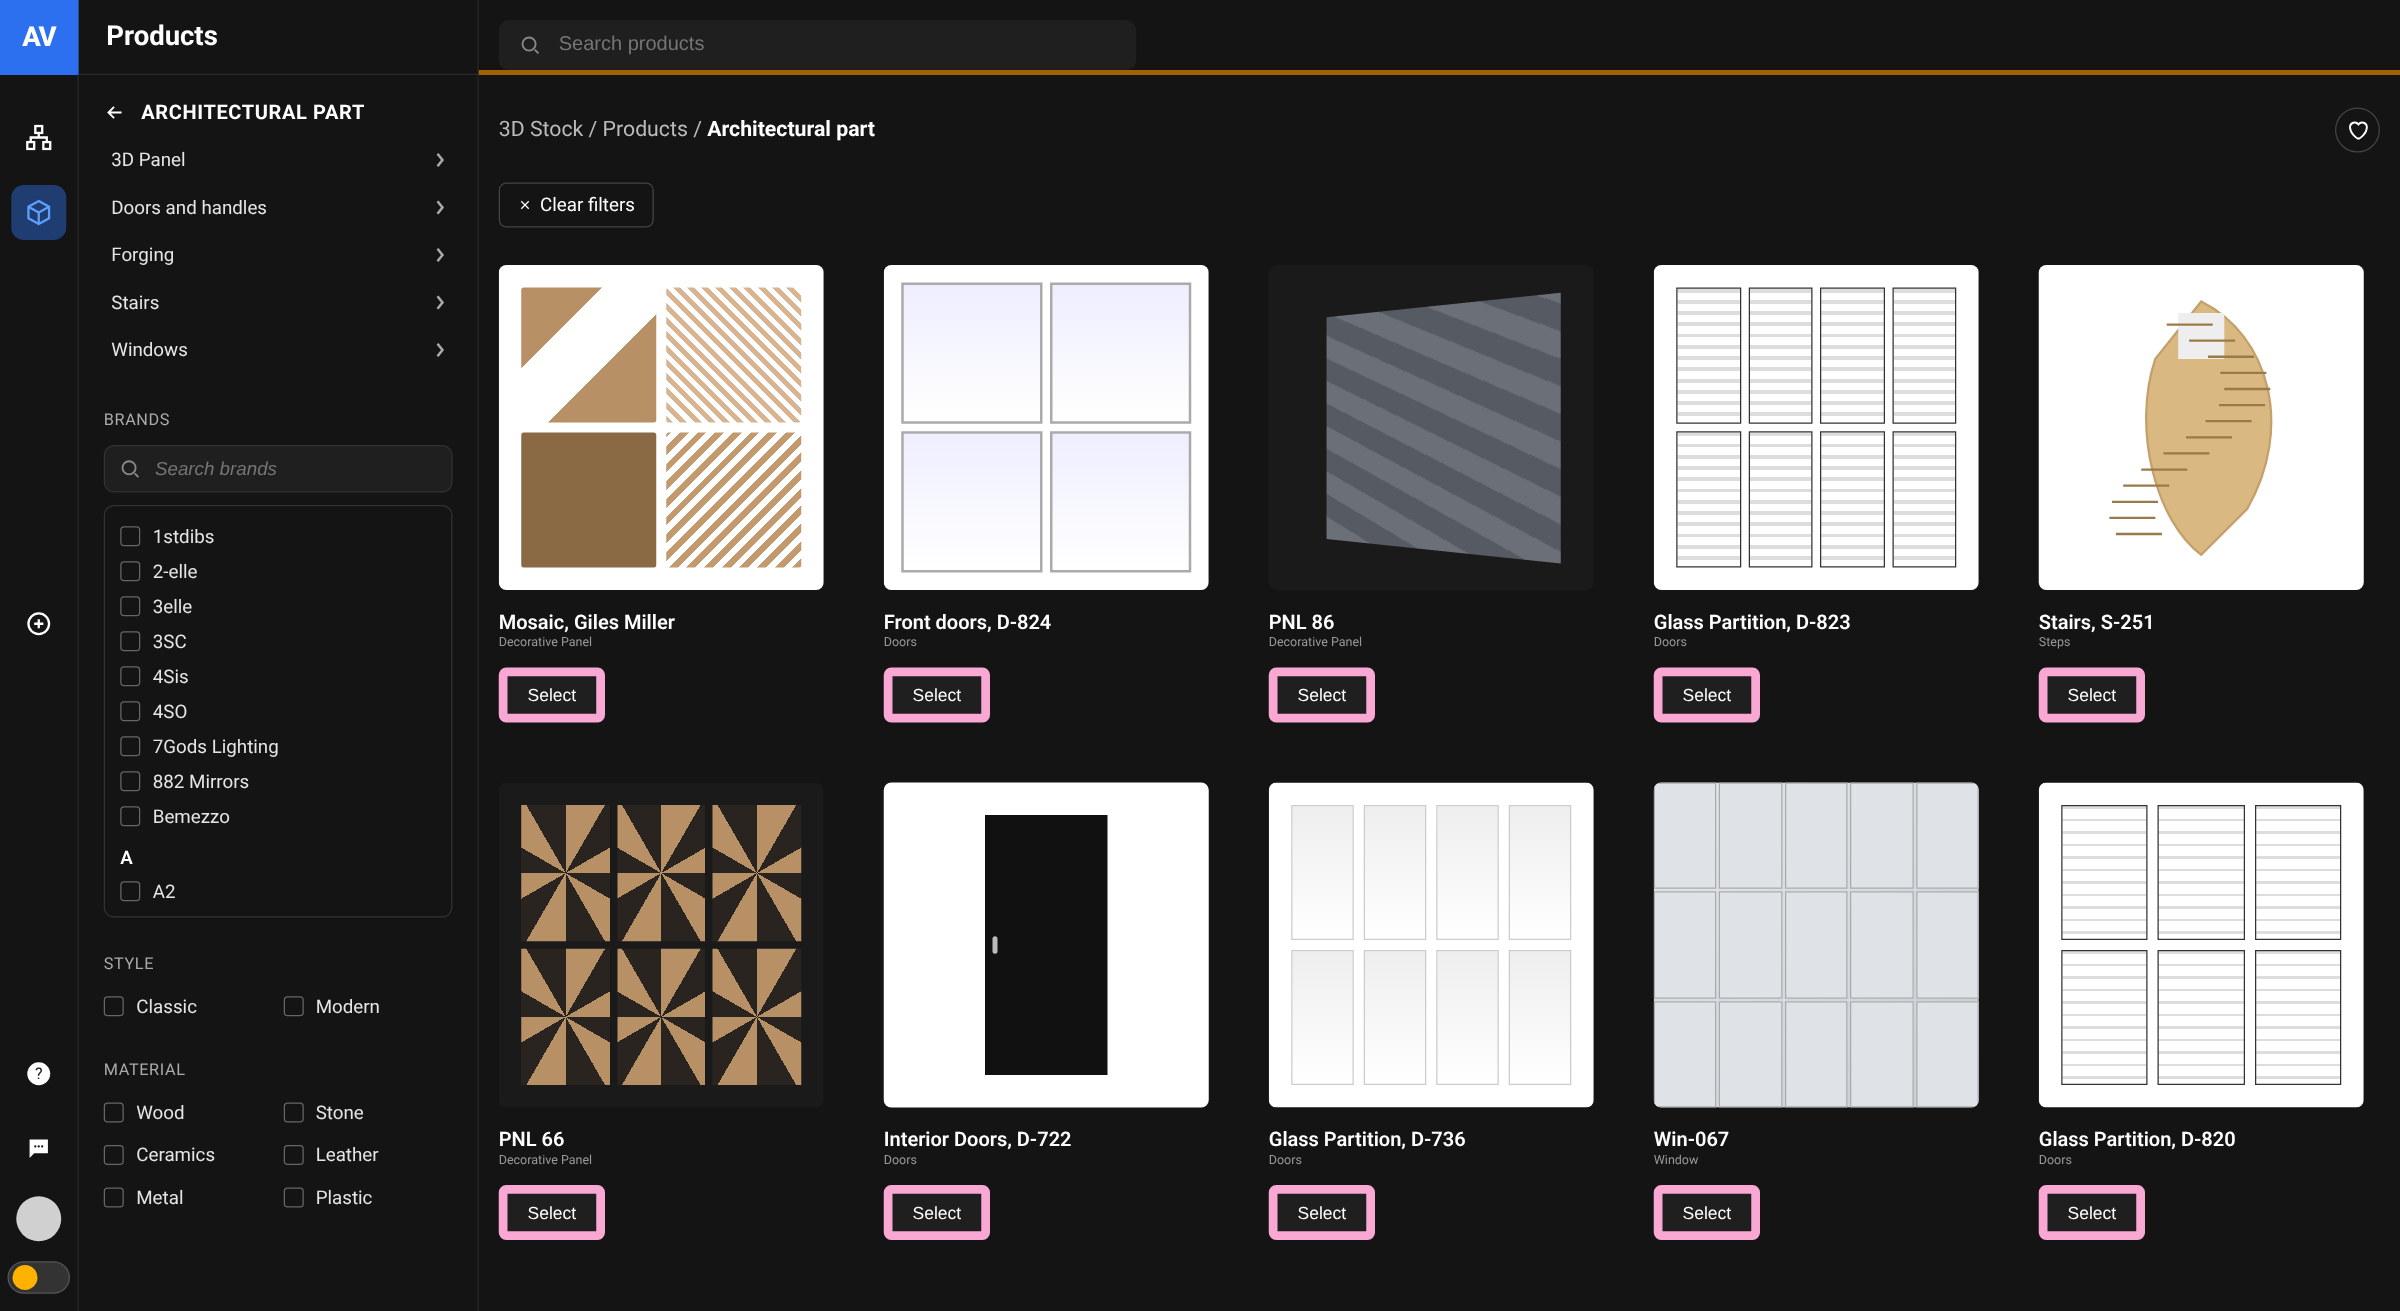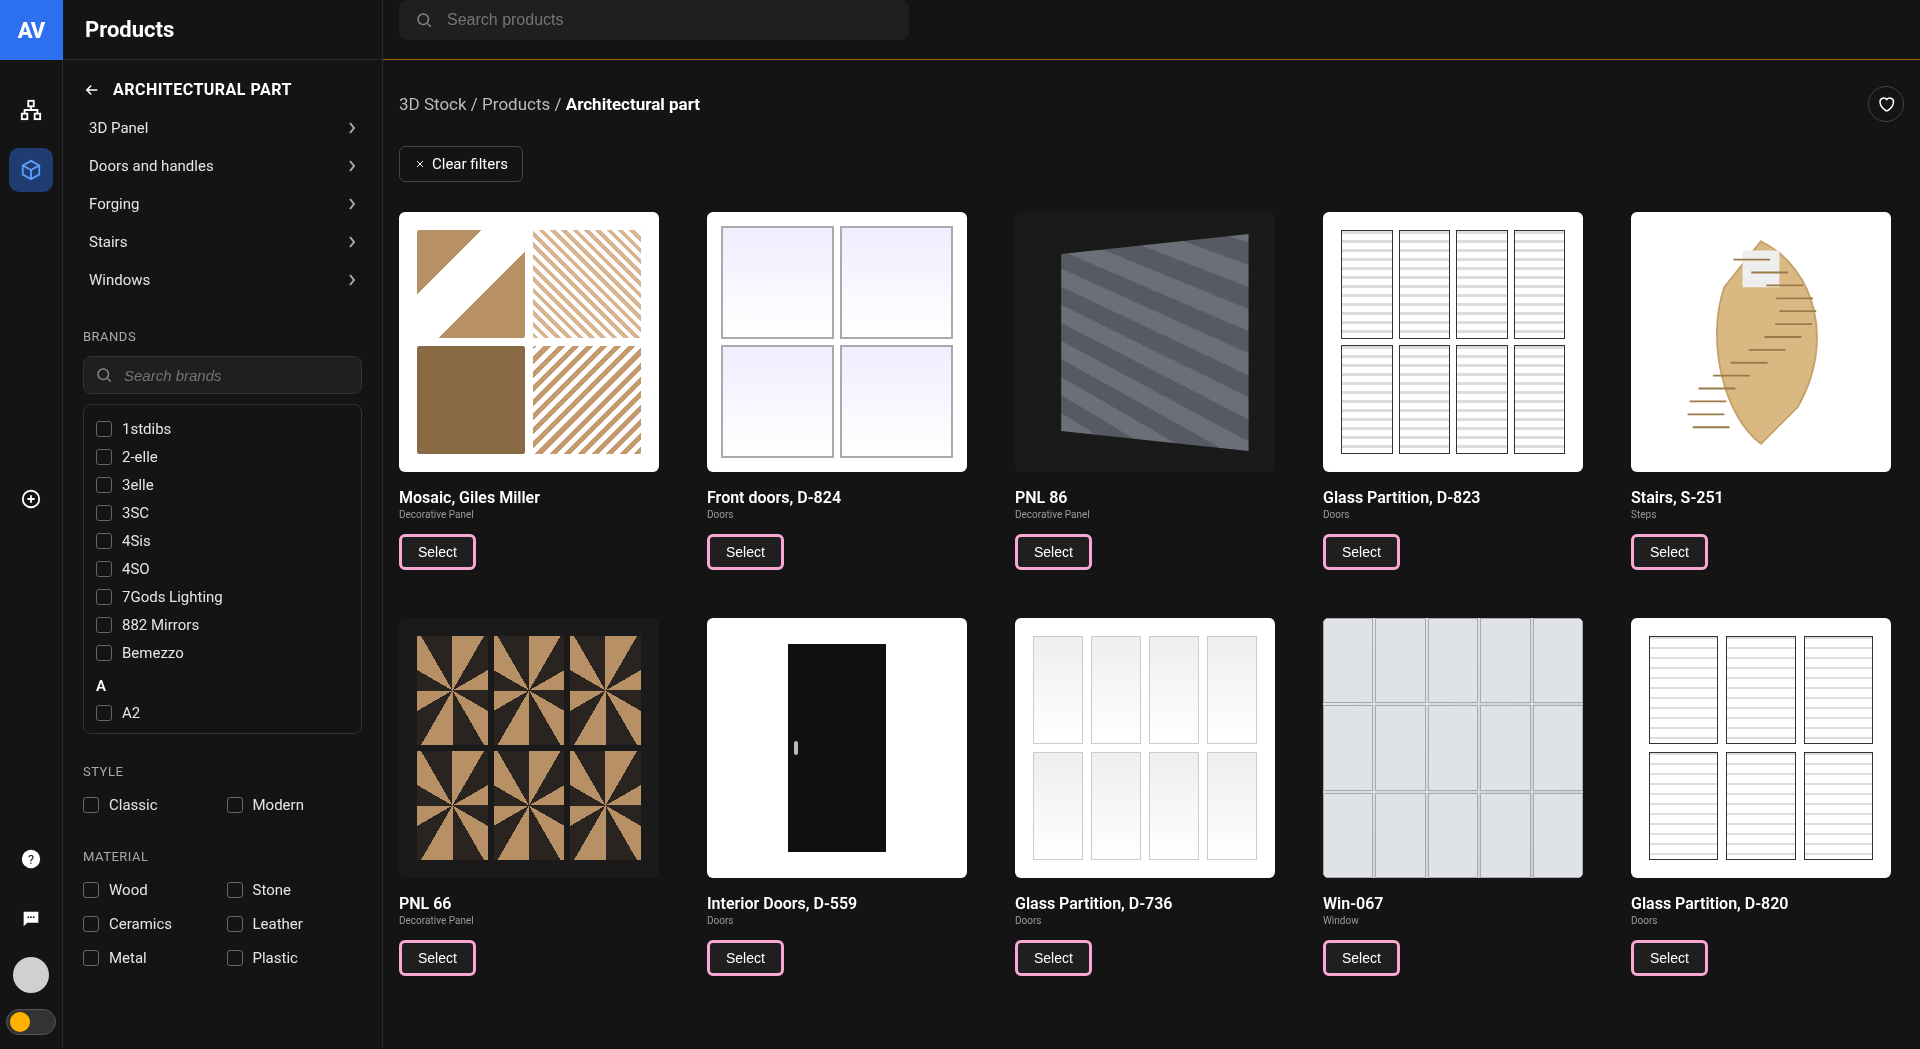--- a/index.html
+++ b/index.html
@@ -185,23 +185,23 @@
 }
 .main {
   flex: 1;
   display: flex;
   flex-direction: column;
   background: #141414;
 }
 .topbar {
   height: 60px;
   display: flex;
-  align-items: flex-start;
+  align-items: flex-end;
   padding: 0 16px;
-  border-bottom: 1px solid #a16207;
+  border-bottom: 4px solid #a16207;
 }
 .search-box {
   position: relative;
   width: 510px;
 }
 .search-box input {
   width: 100%;
   height: 40px;
   background: #1f1f1f;
   border: none;
@@ -277,21 +277,21 @@
   font-weight: 600;
   margin-top: 16px;
 }
 .card-sub {
   font-size: 10px;
   color: #999;
   margin-top: 2px;
 }
 .select-btn {
   margin-top: 14px;
-  border: 3px solid #f9a8d4;
+  border: 7px solid #f9a8d4;
   border-radius: 6px;
   background: #1f1f1f;
   padding: 7px 16px;
   font-size: 14px;
   cursor: pointer;
   width: fit-content;
   color: #fff;
 }
 ::-webkit-scrollbar { width: 8px; }
 ::-webkit-scrollbar-thumb { background: #333; border-radius: 4px; }
@@ -637,21 +637,21 @@
     <div class="card-title">PNL 66</div>
     <div class="card-sub">Decorative Panel</div>
     <button class="select-btn">Select</button>
         </div>
         <div class="card">
     <div class="thumb thumb-white">
             <div class="door-single">
               <div class="handle"></div>
             </div>
           </div>
-    <div class="card-title">Interior Doors, D-559</div>
+    <div class="card-title">Interior Doors, D-722</div>
     <div class="card-sub">Doors</div>
     <button class="select-btn">Select</button>
         </div>
         <div class="card">
     <div class="thumb thumb-white">
             <div class="glass821">
               <div class="g821"></div>
               <div class="g821"></div>
               <div class="g821"></div>
               <div class="g821"></div>

